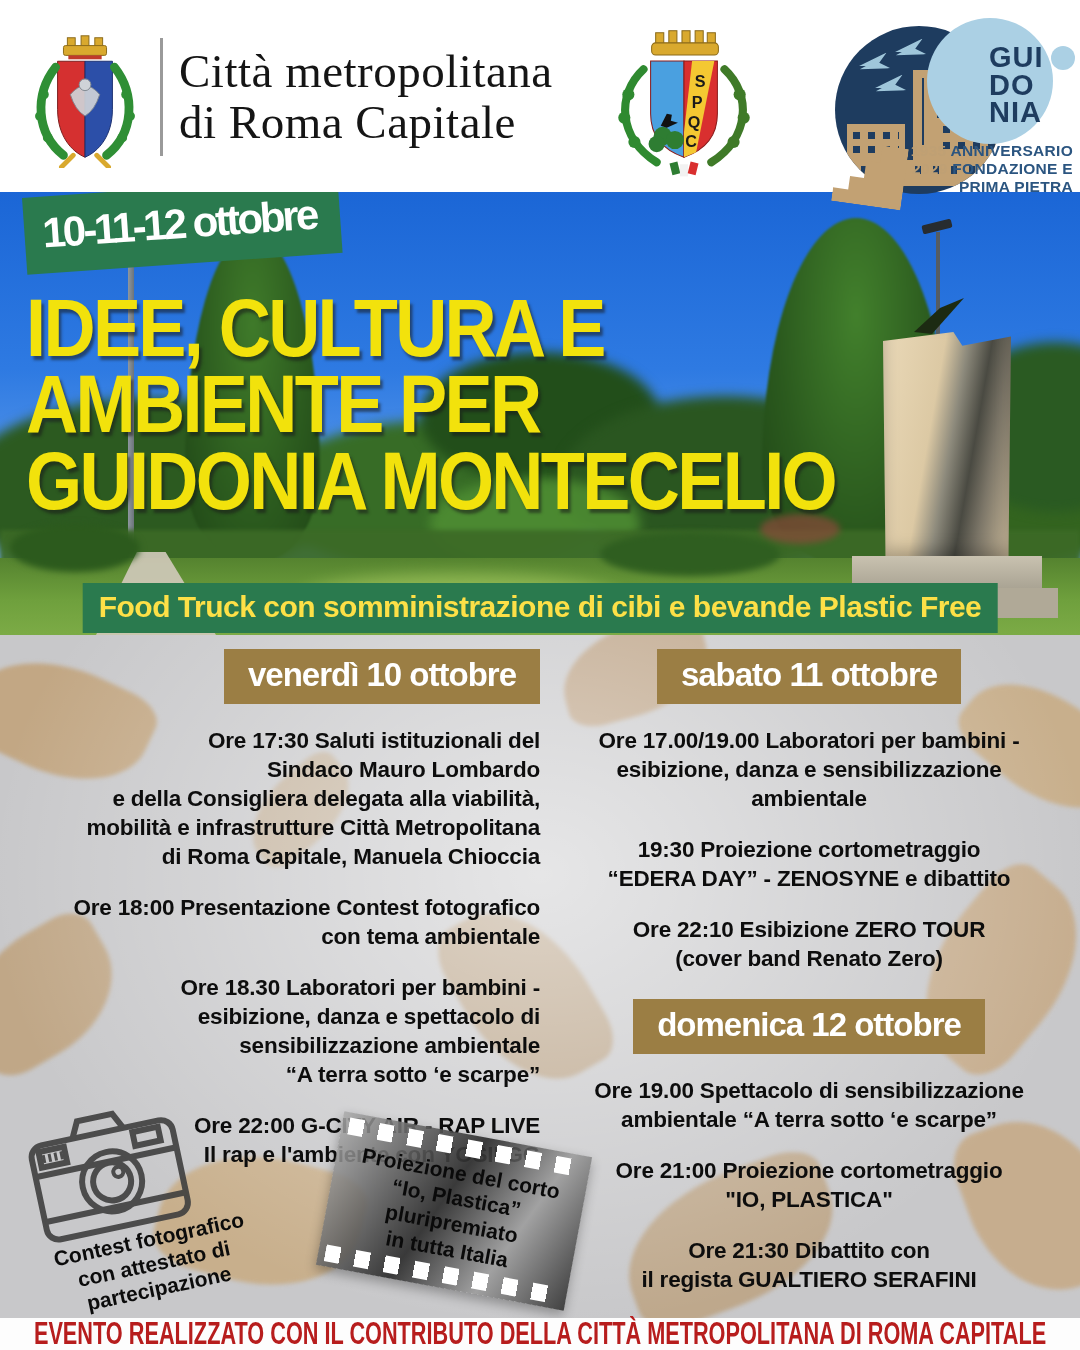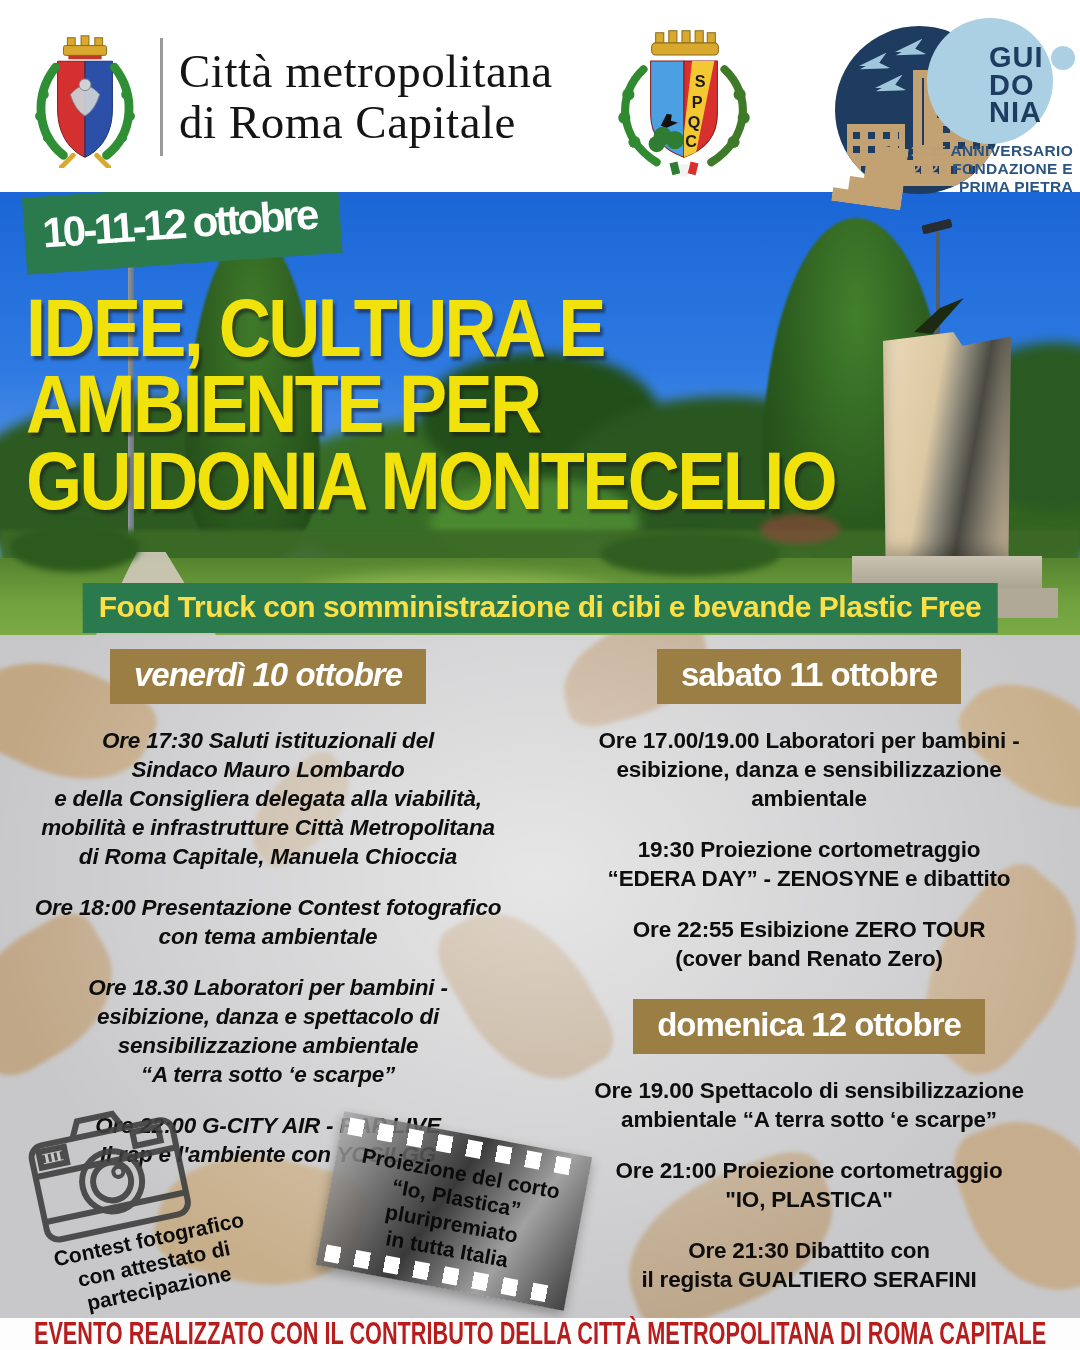--- a/index.html
+++ b/index.html
@@ -66,21 +66,21 @@
                 text-shadow:3px 4px 3px rgba(25,25,25,.55); white-space:nowrap; }
   .loc-banner { position:absolute; left:50%; top:330px; transform:translateX(-50%); z-index:5; white-space:nowrap;
                 background:var(--green,#2a7a4e); color:#fff; font-weight:bold; font-size:38px; letter-spacing:-1px; padding:7px 26px 10px; }
   .food-banner { position:absolute; left:50%; top:391px; transform:translateX(-50%); z-index:5; white-space:nowrap;
                 background:var(--green,#2a7a4e); color:#fde047; font-weight:bold; font-size:30px; letter-spacing:-0.5px; padding:7px 16px 9px; }
 
   
   .schedule { position:absolute; top:635px; left:0; width:1080px; height:683px; background:#c8c8ca; overflow:hidden; }
   .leaf { position:absolute; border-radius:62% 20% 58% 22%; filter:blur(2px); }
   .wash { position:absolute; inset:0; background:radial-gradient(ellipse at 50% 35%, rgba(255,255,255,.55), rgba(255,255,255,0) 72%); }
-  .colL { position:absolute; left:6px; top:14px; width:524px; text-align:center; z-index:4;font-style:italic; }
+  .colL { position:absolute; left:16px; top:14px; width:524px; text-align:right; z-index:4; }
   .colR { position:absolute; left:552px; top:14px; width:514px; text-align:center; z-index:4; }
   .day-banner { display:inline-block; background:var(--gold,#9b7e44); color:#fff; font-weight:bold; font-size:33px;
                 letter-spacing:-1px; padding:7px 24px 10px; }
   .event { font-weight:bold; font-size:22.5px; line-height:1.29; color:#0d0d0d; white-space:pre-line; margin-top:22px; letter-spacing:-0.2px; }
   .first-event { }
   .day2 { margin-top:26px; }
 
   .camera-wrap { position:absolute; left:28px; top:468px; width:170px; transform:rotate(-12deg); z-index:5; opacity:.9; }
   .contest-note { position:absolute; left:24px; top:592px; width:260px; transform:rotate(-12deg); z-index:5;
                   font-weight:800; font-size:21px; line-height:1.18; color:#0b0b0b; white-space:pre-line; text-align:center; }
@@ -260,21 +260,21 @@
 Il rap e l'ambiente con YOSII.GG</p>
     </div>
 
     <div class="colR">
       <div class="day-banner">sabato 11 ottobre</div>
       <p class="event first-event">Ore 17.00/19.00 Laboratori per bambini -
 esibizione, danza e sensibilizzazione
 ambientale</p>
       <p class="event">19:30 Proiezione cortometraggio
 “EDERA DAY” - ZENOSYNE e dibattito</p>
-      <p class="event">Ore 22:55 Esibizione ZERO TOUR
+      <p class="event">Ore 22:10 Esibizione ZERO TOUR
 (cover band Renato Zero)</p>
       <div class="day-banner day2">domenica 12 ottobre</div>
       <p class="event first-event">Ore 19.00 Spettacolo di sensibilizzazione
 ambientale “A terra sotto ‘e scarpe”</p>
       <p class="event">Ore 21:00 Proiezione cortometraggio
 "IO, PLASTICA"</p>
       <p class="event">Ore 21:30 Dibattito con
 il regista GUALTIERO SERAFINI</p>
       <p class="event">Ore 22:30 Conclusione e premiazione
 Contest fotografico a  tema ambientale</p>

